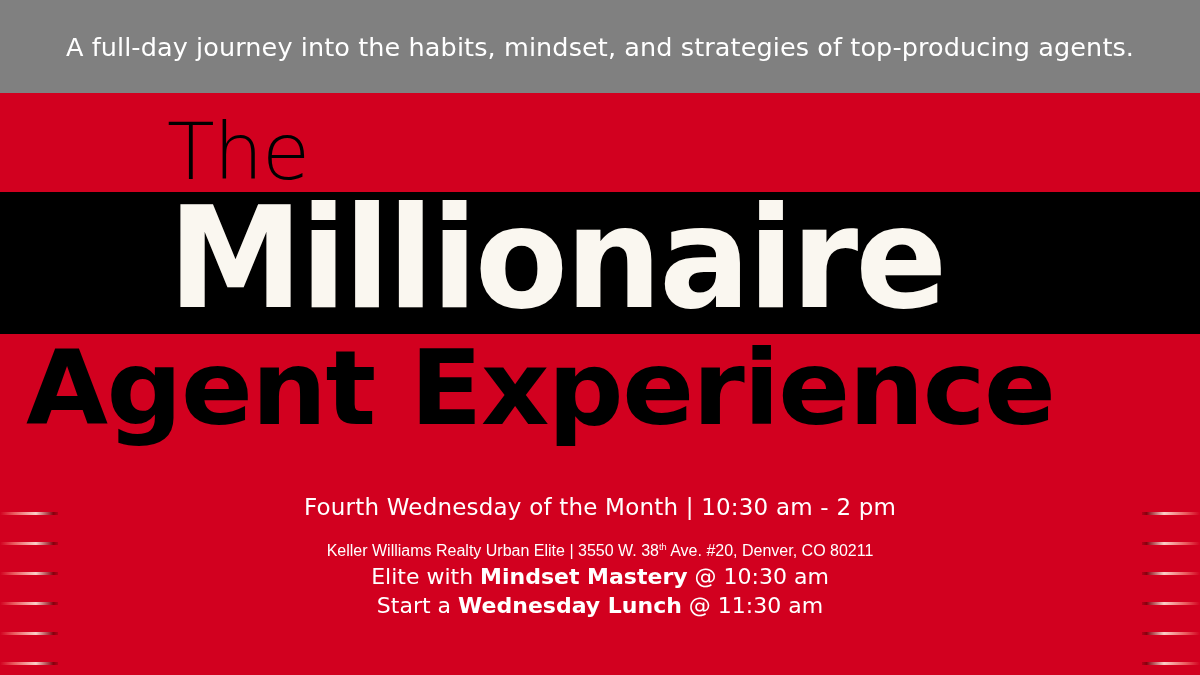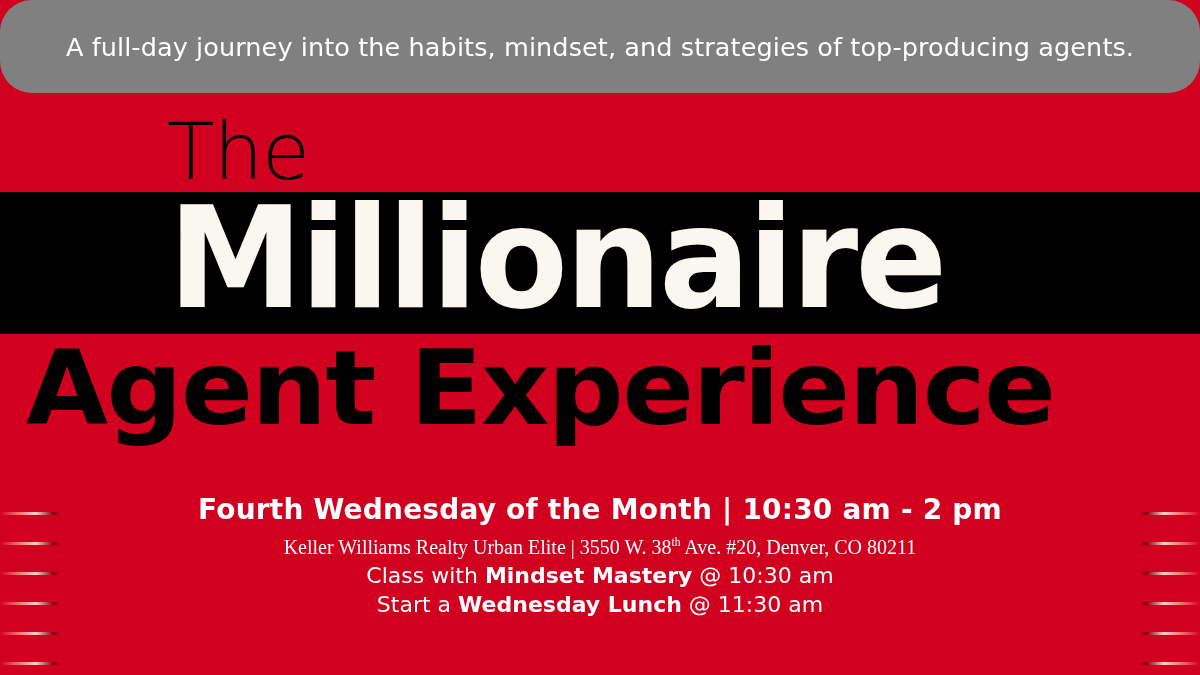--- a/index.html
+++ b/index.html
@@ -20,21 +20,20 @@
   .tagline-band {
     position: absolute;
     left: 0;
     top: 0;
     width: 1200px;
     height: 93px;
     background: #808080;
     display: flex;
     align-items: center;
     justify-content: center;
-    border-radius: 32px;
   }
   .tagline-text {
     color: #ffffff;
     font-size: 25.5px;
     font-weight: 400;
     letter-spacing: 0.1px;
     white-space: nowrap;
     font-family: "DejaVu Sans", sans-serif;
   }
 
@@ -140,31 +139,31 @@
   .details {
     position: absolute;
     left: 0;
     top: 494px;
     width: 1200px;
     text-align: center;
     color: #ffffff;
   }
   .detail-headline {
     font-family: "DejaVu Sans", sans-serif;
-    font-size: 28px;
-    font-weight: 700;
+    font-size: 23px;
+    font-weight: 400;
     letter-spacing: 0.2px;
     line-height: 1.15;
     white-space: nowrap;
   }
   .detail-address {
-    font-family: Liberation Serif, serif;
-    font-size: 20px;
-    font-weight: 400;
-    margin-top: 8px;
+    font-family: Liberation Sans, sans-serif;
+    font-size: 16px;
+    font-weight: 400;
+    margin-top: 20px;
     line-height: 1.32;
     white-space: nowrap;
   }
   .detail-address sup {
     font-size: 0.58em;
     vertical-align: super;
   }
   .schedule-line {
     font-family: "DejaVu Sans", sans-serif;
     font-size: 22px;
@@ -215,21 +214,21 @@
 
   <div class="details">
 
     <div class="detail-headline">Fourth Wednesday of the Month  | 10:30 am - 2 pm</div>
 
     <div class="detail-address">
       <span>Keller Williams Realty Urban Elite | 3550 W. 38</span><sup>th</sup><span> Ave. #20, Denver, CO 80211</span>
     </div>
 
     <div class="schedule-line">
-      <span>Class with </span><b>Mindset Mastery</b><span> @ 10:30 am</span>
+      <span>Elite with </span><b>Mindset Mastery</b><span> @ 10:30 am</span>
     </div>
 
     <div class="schedule-line">
       <span>Start a </span><b>Wednesday Lunch</b><span> @ 11:30 am</span>
     </div>
 
 
   </div>
 
 </div>

